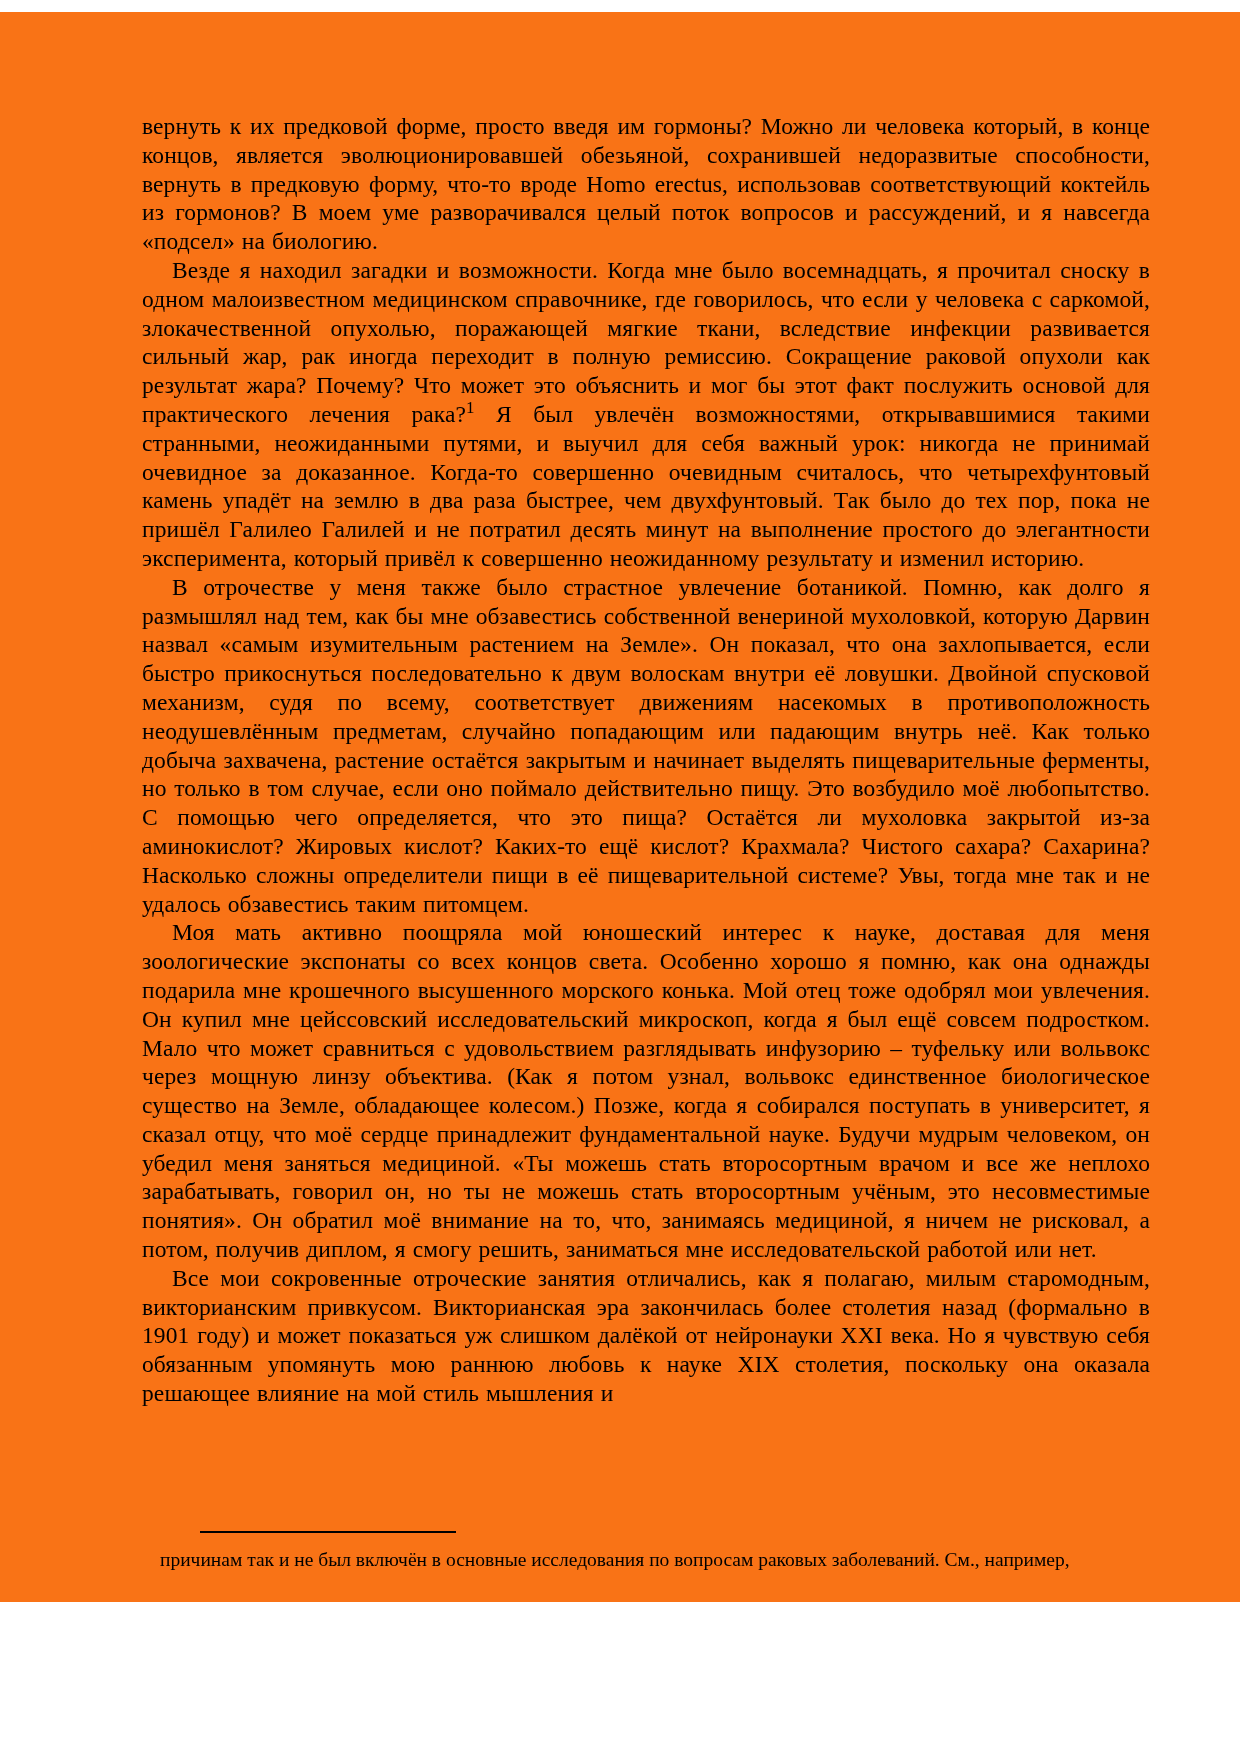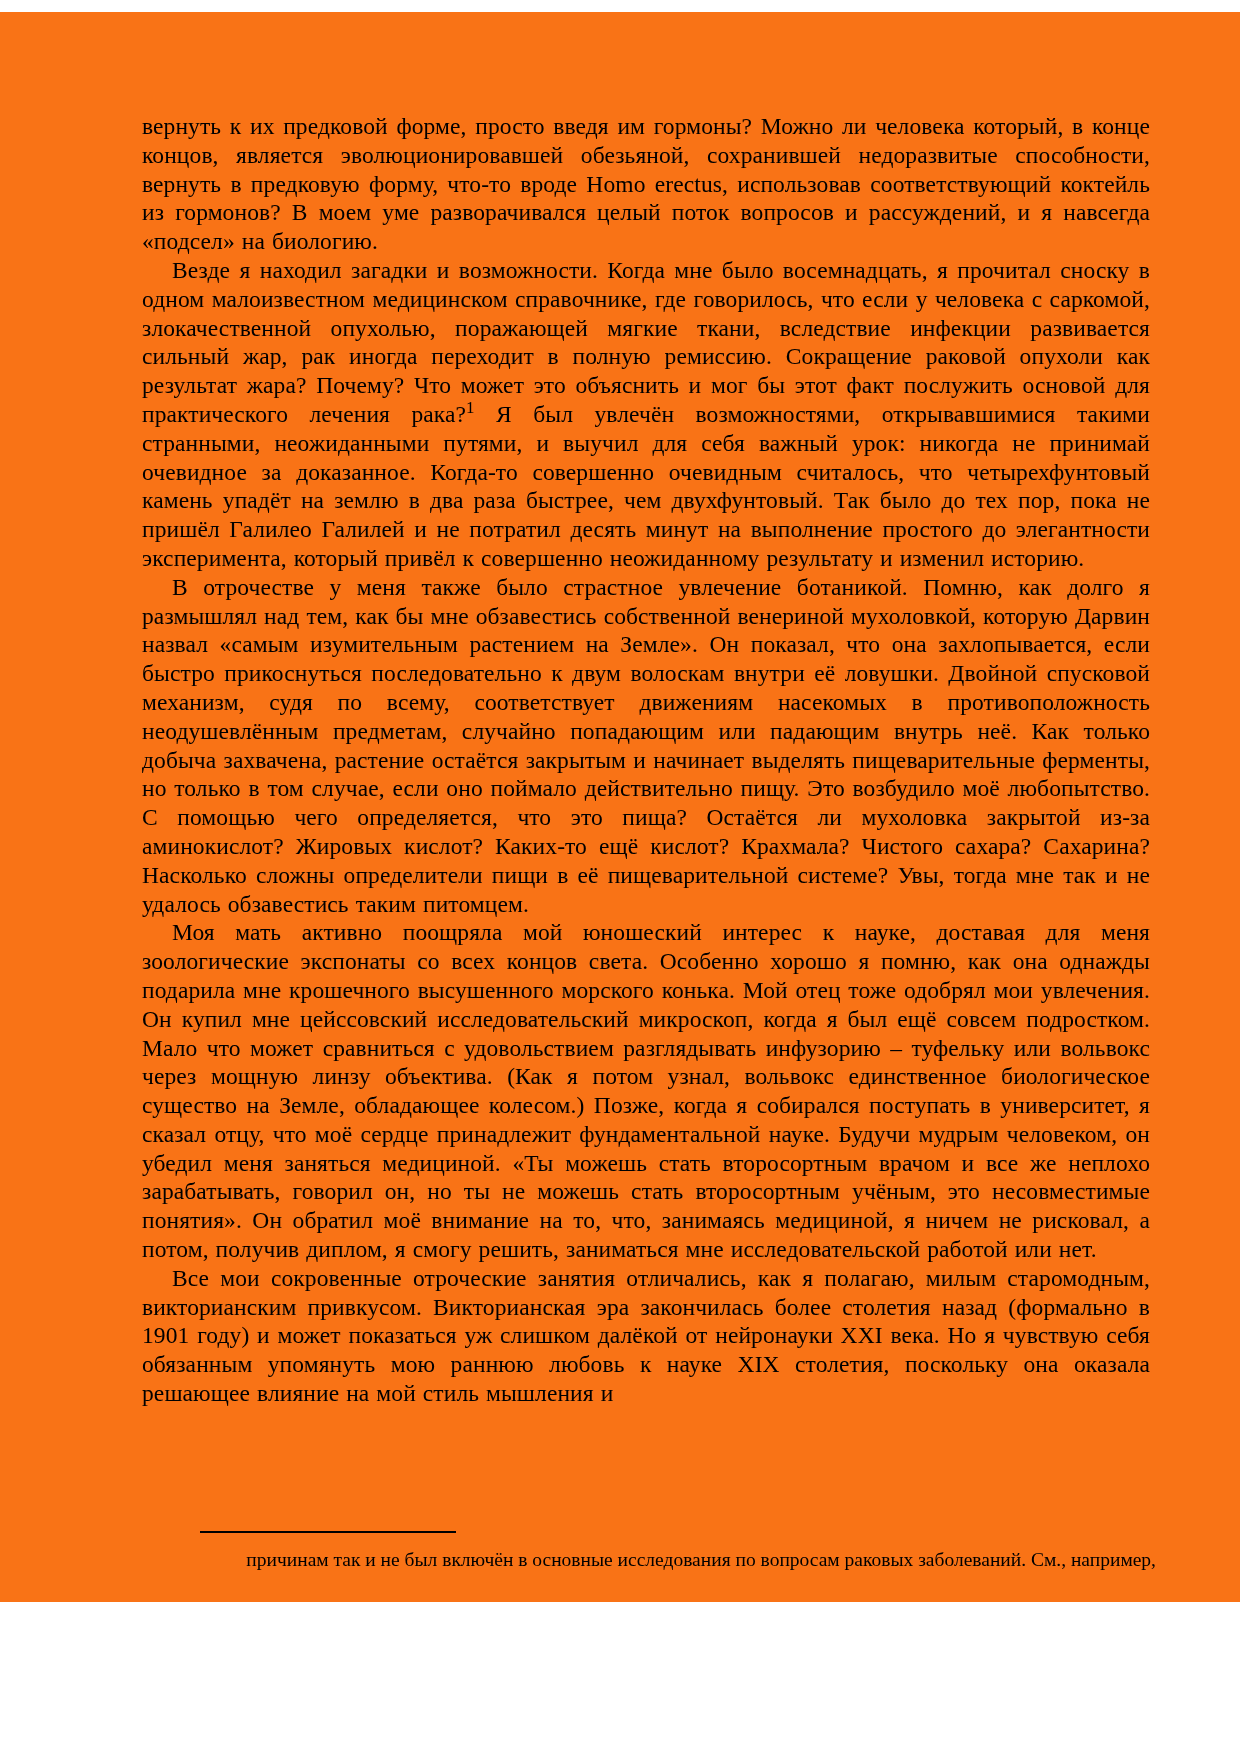--- a/index.html
+++ b/index.html
@@ -63,21 +63,21 @@
       text-align: left;
     }
     .fn-line { margin: 0; }
     .fn-line-1 { padding-left: 14px; }
     .fn-line-1 sup.fn-marker {
       font-size: 0.78em;
       line-height: 0;
       vertical-align: super;
       margin-right: 7px;
     }
-    .fn-line-2 { padding-left: 18px; text-align: right; }
+    .fn-line-2 { padding-left: 18px; }
     .fn-line-3 { margin-left: -5px; }
   </style>
 </head>
 <body>
 
 <div class="page">
 
   <div class="text-block">
 
     <p class="para continuation">вернуть к их предковой форме, просто введя им гормоны? Можно ли человека который, в конце концов, является эволюционировавшей обезьяной, сохранившей недоразвитые способности, вернуть в предковую форму, что-то вроде Homo erectus, использовав соответствующий коктейль из гормонов? В моем уме разворачивался целый поток вопросов и рассуждений, и я навсегда «подсел» на биологию.</p>

